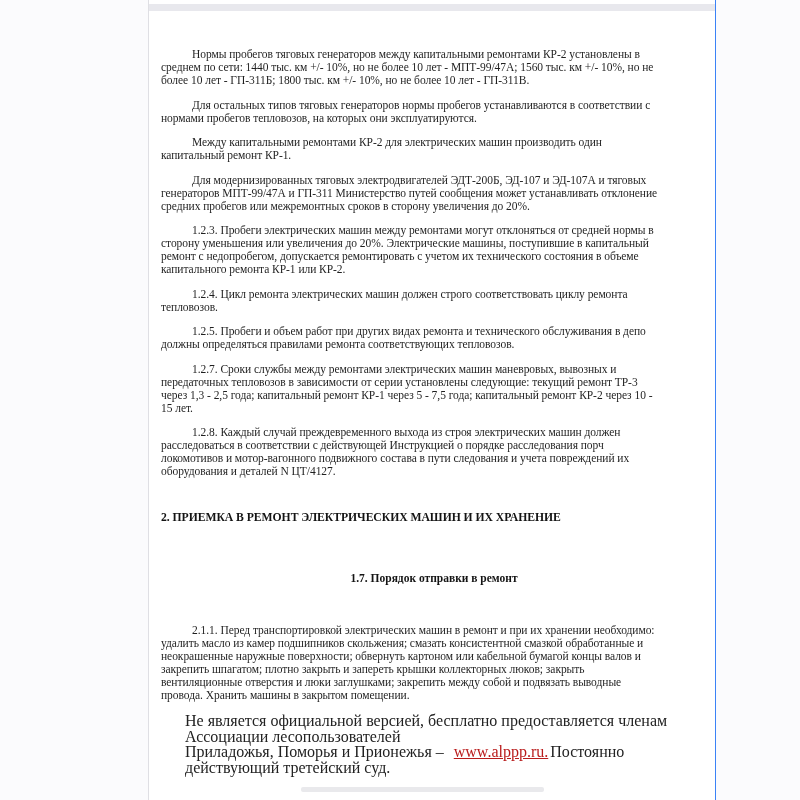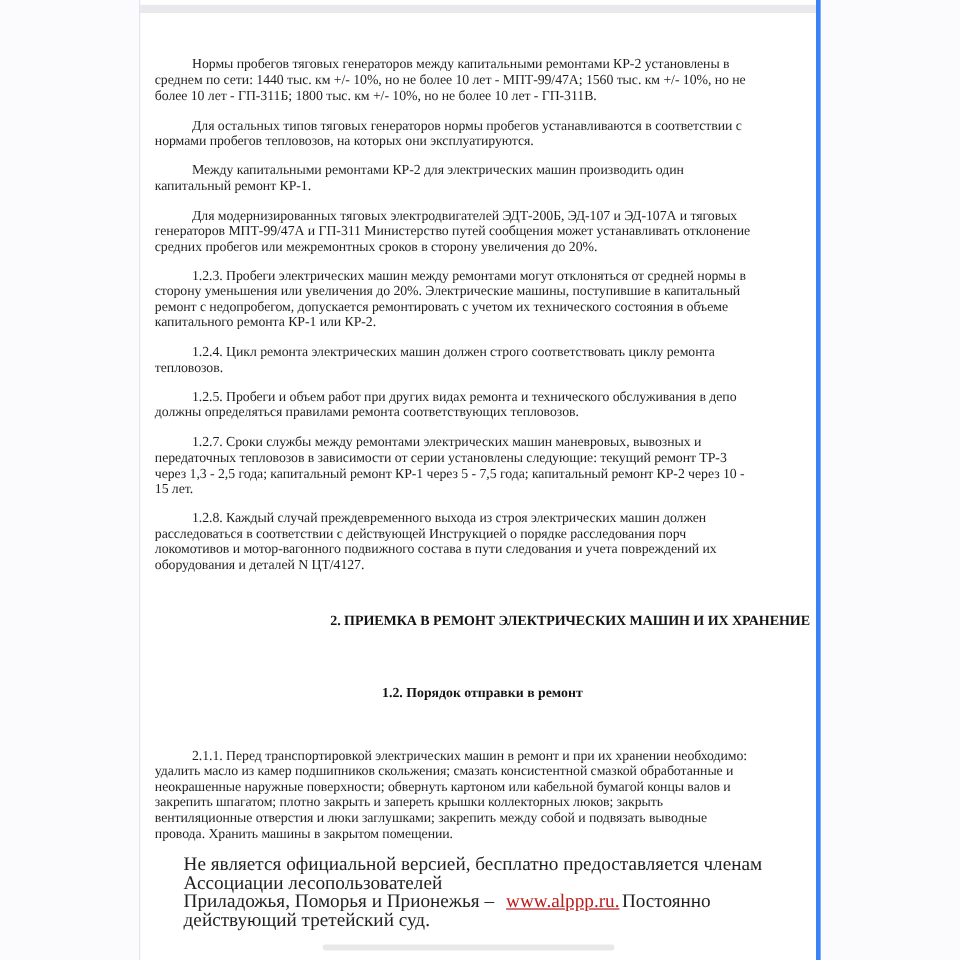--- a/index.html
+++ b/index.html
@@ -8,22 +8,23 @@
     background: #fbfbfd;
     font-family: "Liberation Serif", "DejaVu Serif", serif;
   }
   .viewport { display: flex; width: 800px; height: 800px; }
   .margin-col { flex: 0 0 116px; background: #fbfbfd; }
   .margin-col.right { flex: 1; }
   .page-col {
     flex: 0 0 568px;
     display: flex; flex-direction: column;
     border-left: 1px solid #dfdfe4;
-    border-right: 4px solid #3b82f6;
+    border-right: 1px solid #3b82f6;
     box-sizing: border-box;
+    margin-left: 32px;
   }
   .prev-page-strip { height: 4px; background: #ffffff; }
   .page-gap { height: 7px; background: #e8e8ed; }
   .page {
     flex: 1;
     background: #ffffff;
     display: flex; flex-direction: column;
     padding-top: 37px;
     box-sizing: border-box;
     color: #1f1f1f;
@@ -33,21 +34,21 @@
     width: 548px;
     font-size: 11.5px;
     line-height: 13px;
     white-space: pre;
     text-indent: 31px;
     letter-spacing: -0.05px;
   }
   p.para.first { margin-top: 0; }
   h2.sec {
     margin: 33px 0 0 12px; width: 546px;
-    text-align: right;
+    text-align: left;
     font-size: 11.7px; line-height: 13.5px;
     font-weight: bold; color: #141414;
     letter-spacing: -0.05px;
   }
   h3.subsec {
     margin: 47px 0 0 12px; width: 546px;
     text-align: center;
     font-size: 11.5px; line-height: 13.5px;
     font-weight: bold; color: #141414;
   }
@@ -104,21 +105,21 @@
       <p class="para">1.2.7. Сроки службы между ремонтами электрических машин маневровых, вывозных и
 передаточных тепловозов в зависимости от серии установлены следующие: текущий ремонт ТР-3
 через 1,3 - 2,5 года; капитальный ремонт КР-1 через 5 - 7,5 года; капитальный ремонт КР-2 через 10 -
 15 лет.</p>
       <p class="para">1.2.8. Каждый случай преждевременного выхода из строя электрических машин должен
 расследоваться в соответствии с действующей Инструкцией о порядке расследования порч
 локомотивов и мотор-вагонного подвижного состава в пути следования и учета повреждений их
 оборудования и деталей N ЦТ/4127.</p>
 
       <h2 class="sec">2. ПРИЕМКА В РЕМОНТ ЭЛЕКТРИЧЕСКИХ МАШИН И ИХ ХРАНЕНИЕ</h2>
-      <h3 class="subsec">1.2. Порядок отправки в ремонт</h3>
+      <h3 class="subsec">1.7. Порядок отправки в ремонт</h3>
 
       <p class="para after-sub">2.1.1. Перед транспортировкой электрических машин в ремонт и при их хранении необходимо:
 удалить масло из камер подшипников скольжения; смазать консистентной смазкой обработанные и
 неокрашенные наружные поверхности; обвернуть картоном или кабельной бумагой концы валов и
 закрепить шпагатом; плотно закрыть и запереть крышки коллекторных люков; закрыть
 вентиляционные отверстия и люки заглушками; закрепить между собой и подвязать выводные
 провода. Хранить машины в закрытом помещении.</p>
 
       <div class="footer">
         <div>Не является официальной версией, бесплатно предоставляется членам Ассоциации лесопользователей</div>

